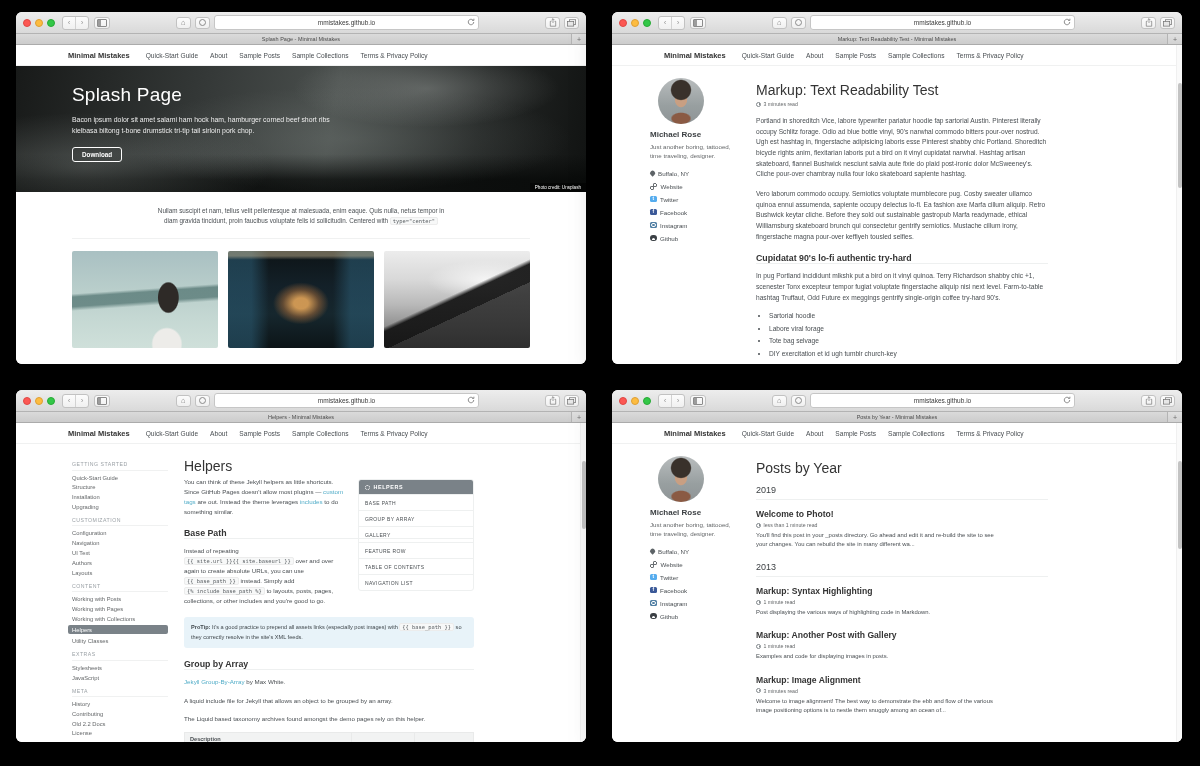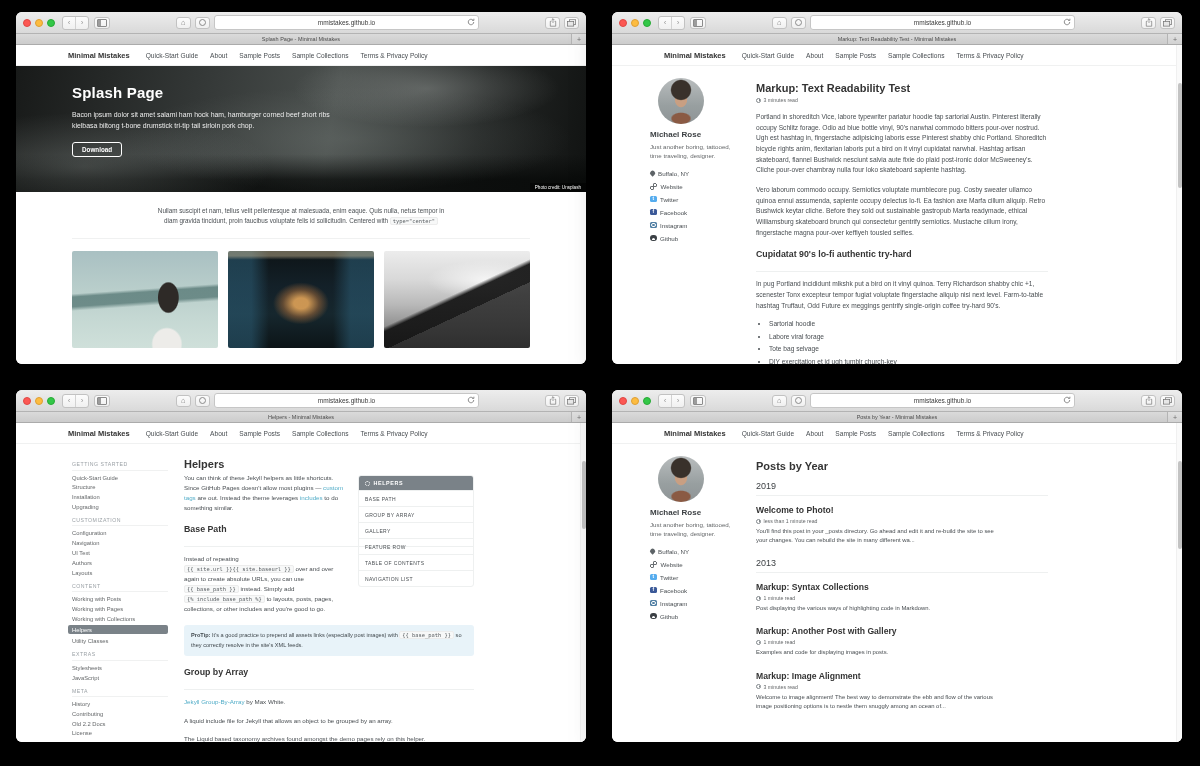--- a/index.html
+++ b/index.html
@@ -54,21 +54,21 @@
   a,.link{color:#52adc8;cursor:pointer}
 
   
   .hero{height:126px;position:relative;color:#fff;overflow:hidden;background:
     radial-gradient(ellipse 190px 55px at 72% 18%, rgba(205,210,207,.30), transparent 70%),
     radial-gradient(ellipse 260px 75px at 12% 80%, rgba(170,178,174,.28), transparent 72%),
     radial-gradient(ellipse 300px 70px at 58% 58%, rgba(125,133,129,.30), transparent 75%),
     linear-gradient(0deg, rgba(8,10,9,.85) 0 10%, transparent 30%),
     linear-gradient(100deg,#181a19 0%,#343837 32%,#4a4f4d 55%,#232625 80%,#121413 100%)}
   .hero-inner{padding:18px 0 0 56px}
-  .hero-title{font-size:15px;font-weight:bold;margin:0 0 8px;letter-spacing:.2px}
+  .hero-title{font-size:19px;font-weight:normal;margin:0 0 8px;letter-spacing:.2px}
   .hero-excerpt{width:272px;font-size:6.9px;line-height:1.6;color:#ededed;margin:0}
   .dl-btn{display:inline-block;margin-top:11px;border:1px solid #fff;border-radius:3px;
           padding:3px 9px;font-size:6.3px;font-weight:bold;color:#fff;background:transparent;cursor:pointer}
   .credit{position:absolute;right:0;bottom:0;background:rgba(0,0,0,.5);color:#fff;
           font-size:4.6px;padding:2px 5px}
   .intro-center{width:300px;margin:14px auto 0;text-align:center;font-size:6.3px;
                 line-height:1.6;color:#494e52}
   .code{font-family:"DejaVu Sans Mono","Liberation Mono",monospace;font-size:5.4px;
         background:#f7f8f8;border:1px solid #ececec;border-radius:2px;padding:0 2px;color:#5a5f63;white-space:nowrap}
   .divider{border:none;border-top:1px solid #f0f1f1;margin:12px 56px 0}
@@ -108,28 +108,28 @@
        justify-content:center;color:#fff;font-size:4.8px;font-weight:bold;line-height:1}
   .soc.tw{background:#55acee}
   .soc.fb{background:#3b5998}
   .soc.ig{background:#517fa4;position:relative}
   .soc.ig::after{content:"";width:2.6px;height:2.6px;border:0.8px solid #fff;border-radius:50%}
   .soc.gh{background:#3b4045;border-radius:50%;position:relative}
   .soc.gh::after{content:"";width:3px;height:2px;background:#fff;border-radius:2px 2px 0 0;margin-top:2.5px}
 
   
   .main-col{width:292px}
-  .h1{font-size:11px;font-weight:bold;color:#343434;margin:4px 0 3px}
+  .h1{font-size:14px;font-weight:normal;color:#343434;margin:4px 0 3px}
   .meta{font-size:5.2px;color:#646769;margin:0 0 9px;display:flex;align-items:center}
   .clock{display:inline-block;width:5px;height:5px;border:0.9px solid #81878b;border-radius:50%;
          position:relative;margin-right:2.5px;flex:none;box-sizing:border-box}
   .clock::after{content:"";position:absolute;left:1.7px;top:0.6px;width:0.8px;height:1.6px;background:#81878b}
   .para{font-size:6.6px;line-height:1.62;color:#494e52;margin:0 0 9px}
   .h2{font-size:8.8px;font-weight:bold;color:#343434;border-bottom:1px solid #eef0f0;
-      padding-bottom:12px;margin:11px 0 7px}
+      padding-bottom:0;margin:11px 0 7px}
   .bullets{margin:2px 0 0;padding-left:13px}
   .bullets li{font-size:6.6px;color:#494e52;margin-bottom:5.5px}
 
   
   .page3{display:flex;padding:10px 0 0 56px;gap:16px}
   .docnav{width:96px;flex:none}
   .dn-title{font-size:5.2px;color:#9ba1a6;text-transform:uppercase;letter-spacing:.5px;
             margin:7px 0 4px;padding-bottom:2.5px;border-bottom:1px solid #f0f1f1}
   .dn-list{list-style:none;margin:0;padding:0}
   .dn-list li{font-size:5.8px;color:#646769;margin-bottom:3.8px;cursor:pointer}
@@ -619,21 +619,21 @@
                 <span class="clock"></span>
                 <span>less than 1 minute read</span>
               </div>
             <p class="excerpt">You'll find this post in your _posts directory. Go ahead and edit it and re-build the site to see your changes. You can rebuild the site in many different wa...</p>
           </div>
           </div>
         <div class="year">2013</div>
         <div>
 
         <div class="post">
-            <div class="post-title">Markup: Syntax Collections</div>
+            <div class="post-title">Markup: Syntax Highlighting</div>
             <div class="meta" style="margin:0">
                 <span class="clock"></span>
                 <span>1 minute read</span>
               </div>
             <p class="excerpt">Post displaying the various ways of highlighting code in Markdown.</p>
           </div>
             <div class="post">
             <div class="post-title">Markup: Another Post with Gallery</div>
             <div class="meta" style="margin:0">
                 <span class="clock"></span>

